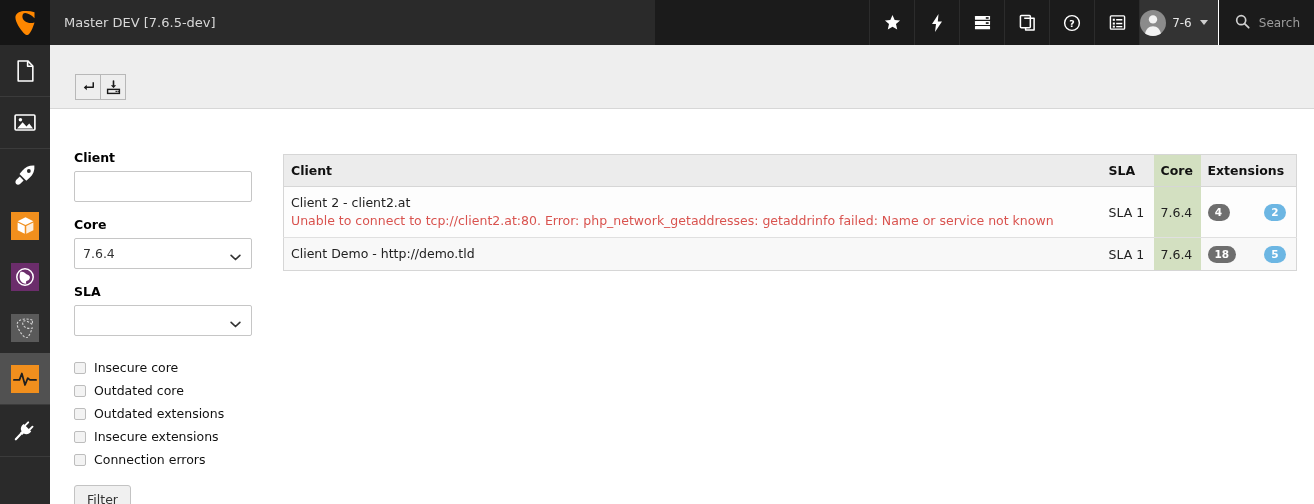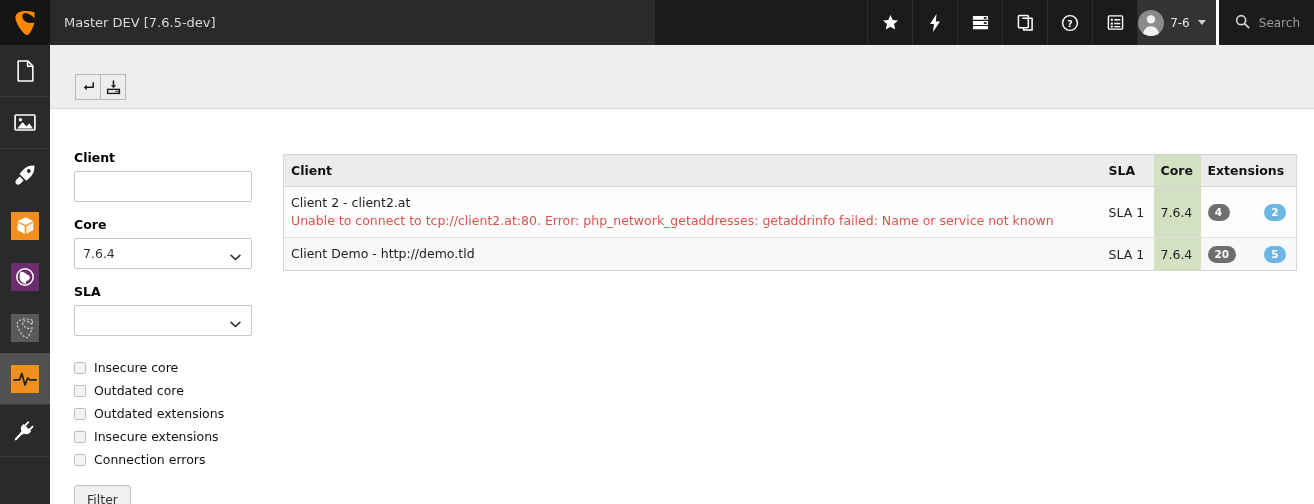--- a/index.html
+++ b/index.html
@@ -62,21 +62,21 @@
   .caret-down {
     width: 0; height: 0;
     border-left: 4px solid transparent;
     border-right: 4px solid transparent;
     border-top: 5px solid #cfcfcf;
     margin-left: 2px;
   }
   .tb-search {
     display: flex; align-items: center; gap: 9px;
     padding: 0 14px 0 16px;
-    border-left: 3px solid #ffffff;
+    border-left: 1px solid #ffffff;
     color: #9d9d9d;
     font-size: 12px;
     flex: 1 1 auto;
     justify-content: flex-end;
   }
 
   
   .sidebar {
     position: absolute; top: 45px; left: 0;
     width: 50px; height: 459px;
@@ -511,21 +511,21 @@
             </td>
           </tr>
           <tr class="odd">
             <td class="col-client">
               <div class="client-name">Client Demo - http://demo.tld</div>
             </td>
             <td class="col-sla">SLA 1</td>
             <td class="col-core">7.6.4</td>
             <td class="col-ext">
               <div class="ext-cell">
-                <span class="badge gray">20</span>
+                <span class="badge gray">18</span>
                 <span class="badge blue">5</span>
               </div>
             </td>
           </tr>
         </tbody>
       </table>
     </div>
 
   </div>
 </div>

